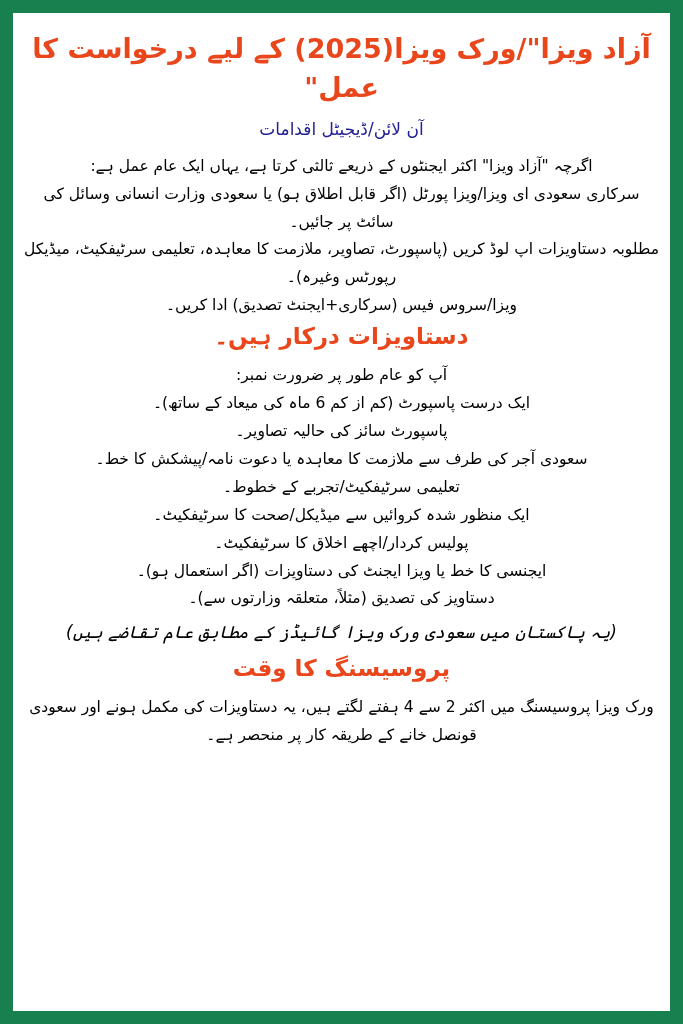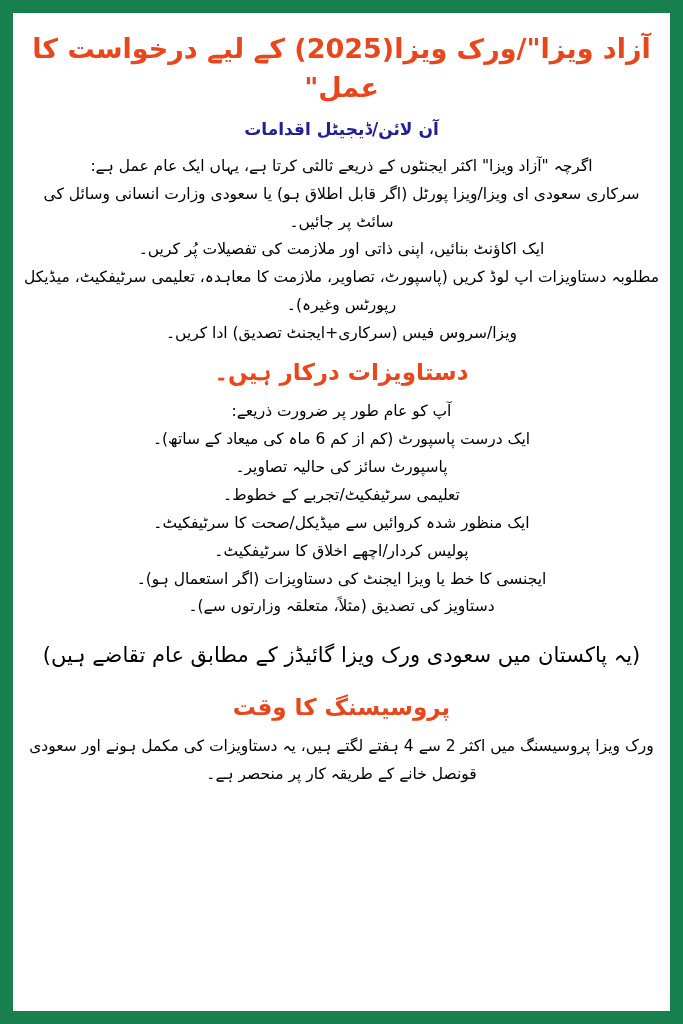--- a/index.html
+++ b/index.html
@@ -26,68 +26,69 @@
   }
   .title {
     font-size: 27px;
     font-weight: bold;
     color: #e9461c;
     margin: 8px 4px 10px 4px;
     line-height: 1.45;
   }
   .subtitle {
     font-size: 17px;
-    font-weight: bold;
+    font-weight: normal;
     color: #232095;
     margin: 0 0 10px 0;
     line-height: 1.5;
   }
   .line {
     font-size: 15.5px;
     line-height: 1.8;
     margin: 0;
     color: #000000;
   }
   .section-heading {
     font-size: 23px;
     font-weight: bold;
     color: #e9461c;
-    margin: 8px 0 10px 0;
+    margin: 0 0 10px 0;
     line-height: 1.4;
   }
   .note-line {
-    font-size: 21px;
+    font-size: 17px;
     line-height: 1.8;
-    margin: 16px;
+    margin: 4px;
+    font-style: italic;
   }
 </style>
 </head>
 <body>
 
 <div class="frame">
 
   <h1 class="title">آزاد ویزا"/ورک ویزا(2025) کے لیے درخواست کا عمل"</h1>
 
   <h2 class="subtitle">آن لائن/ڈیجیٹل اقدامات</h2>
 
   <div>
       <p class="line">اگرچہ "آزاد ویزا" اکثر ایجنٹوں کے ذریعے ثالثی کرتا ہے، یہاں ایک عام عمل ہے:</p>
       <p class="line">سرکاری سعودی ای ویزا/ویزا پورٹل (اگر قابل اطلاق ہو) یا سعودی وزارت انسانی وسائل کی سائٹ پر جائیں۔</p>
-      <p class="line">ایک اکاؤنٹ بنائیں، اپنی ذاتی اور ملازمت کی تفصیلات پُر کریں۔</p>
       <p class="line">مطلوبہ دستاویزات اپ لوڈ کریں (پاسپورٹ، تصاویر، ملازمت کا معاہدہ، تعلیمی سرٹیفکیٹ، میڈیکل رپورٹس وغیرہ)۔</p>
       <p class="line">ویزا/سروس فیس (سرکاری+ایجنٹ تصدیق) ادا کریں۔</p>
     </div>
 
   <h3 class="section-heading">دستاویزات درکار ہیں۔</h3>
 
-  <p class="line">آپ کو عام طور پر ضرورت ذریعے:</p>
+  <p class="line">آپ کو عام طور پر ضرورت نمبر:</p>
 
   <div>
       <p class="line">ایک درست پاسپورٹ (کم از کم 6 ماہ کی میعاد کے ساتھ)۔</p>
       <p class="line">پاسپورٹ سائز کی حالیہ تصاویر۔</p>
+      <p class="line">سعودی آجر کی طرف سے ملازمت کا معاہدہ یا دعوت نامہ/پیشکش کا خط۔</p>
       <p class="line">تعلیمی سرٹیفکیٹ/تجربے کے خطوط۔</p>
       <p class="line">ایک منظور شدہ کروائیں سے میڈیکل/صحت کا سرٹیفکیٹ۔</p>
       <p class="line">پولیس کردار/اچھے اخلاق کا سرٹیفکیٹ۔</p>
       <p class="line">ایجنسی کا خط یا ویزا ایجنٹ کی دستاویزات (اگر استعمال ہو)۔</p>
       <p class="line">دستاویز کی تصدیق (مثلاً، متعلقہ وزارتوں سے)۔</p>
     </div>
 
   <p class="note-line">(یہ پاکستان میں سعودی ورک ویزا گائیڈز کے مطابق عام تقاضے ہیں)</p>
 
   <h3 class="section-heading">پروسیسنگ کا وقت</h3>

